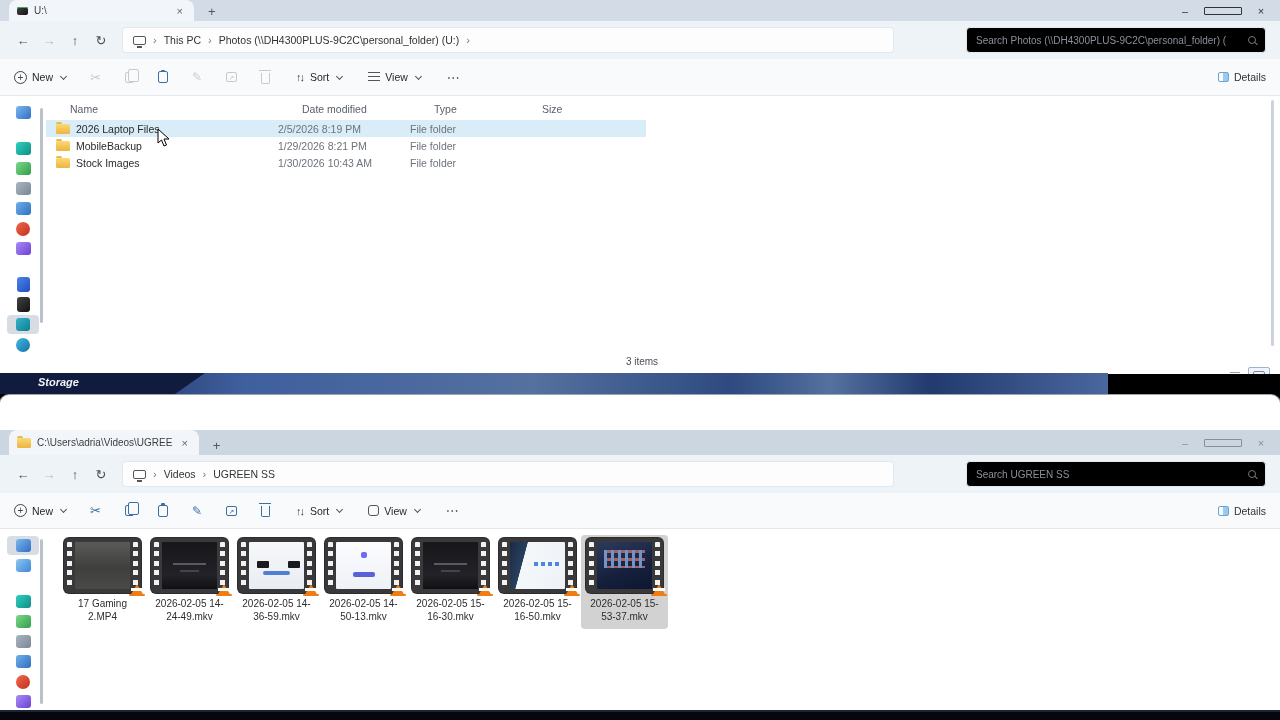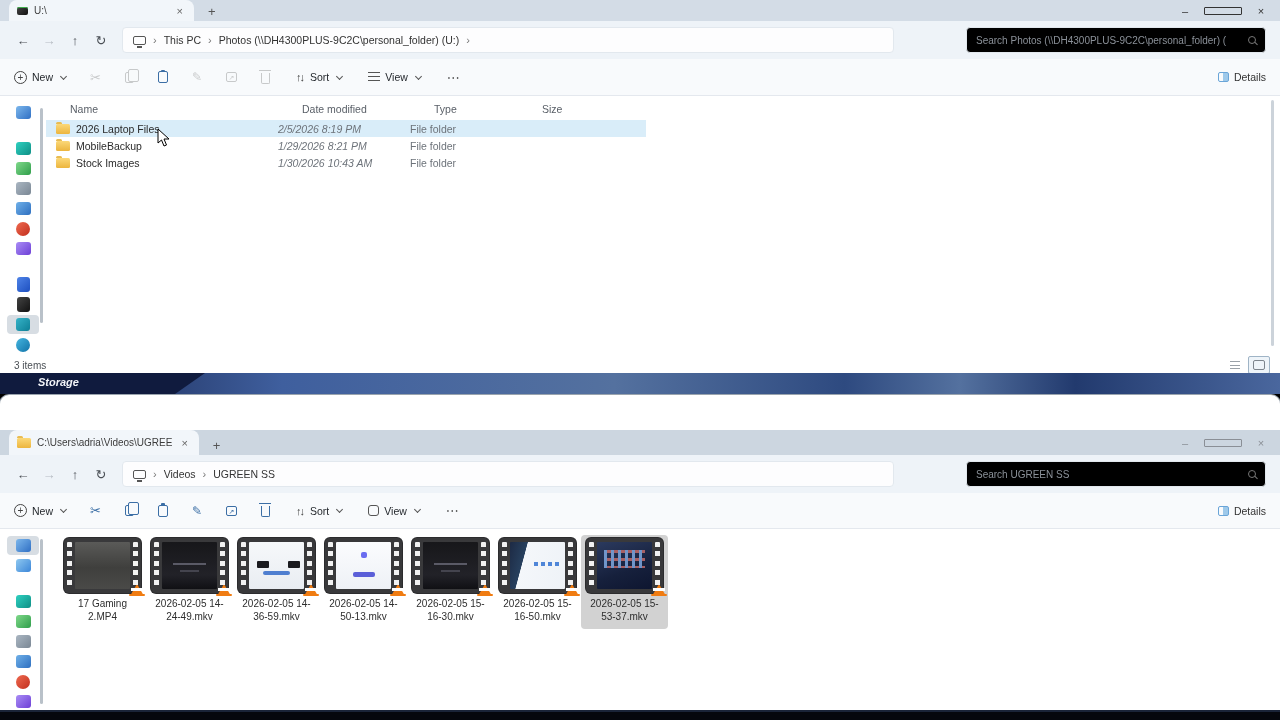--- a/index.html
+++ b/index.html
@@ -95,35 +95,35 @@
   .vsbar { position:absolute; right:6px; top:4px; width:3px; height:246px; border-radius:2px; background:#ccd3da; }
   .cols { display:flex; font-size:10.5px; color:#5a6068; padding:3px 0 5px 24px; }
   .col-name { width:232px; }
   .col-date { width:132px; }
   .col-type { width:108px; }
   .col-size { width:60px; }
   .frow { display:flex; align-items:center; height:17px; font-size:10.5px; color:#2b2b2b; padding-left:10px; width:600px; }
   .frow.hot { background:#d9edf9; }
   .frow .fr-name { width:222px; display:flex; align-items:center; gap:6px; }
   .frow .fr-date, .frow .fr-type { color:#6d737a; }
-  .frow .fr-date { width:132px;font-style:italic; } .frow .fr-type { width:108px; } .frow .fr-size { width:60px; color:#6d737a; }
+  .frow .fr-date { width:132px; } .frow .fr-type { width:108px; } .frow .fr-size { width:60px; color:#6d737a; }
   .folder-ic { width:14px; height:10px; background:linear-gradient(180deg,#fbd878,#ecb53e); border-radius:1.5px; position:relative; flex:none; }
   .folder-ic::before { content:""; position:absolute; top:-2px; left:0; width:6px; height:2.5px; background:#e9bc52; border-radius:1.5px 1.5px 0 0; }
 
   .statusbar { display:flex; align-items:center; font-size:10px; color:#4a4f55; padding:0 10px 0 14px; }
-  .win-top .statusbar { height:18px; }
+  .win-top .statusbar { height:18px;flex-direction:column; }
   .win-bot .statusbar { height:17px; }
   .st-sep { width:1px; height:10px; background:#c9ced4; margin:0 9px; }
   .st-right { margin-left:auto; display:flex; align-items:center; gap:8px; }
   .st-ic-lines { width:10px; height:9px; background:repeating-linear-gradient(180deg,#9aa1a8 0 1.3px,transparent 1.3px 3.5px); }
   .st-ic-thumb { width:12px; height:10px; border:1.3px solid #7d858d; border-radius:2px; }
   .st-ic-frame { border:1px solid #9fb4c6; background:#eef4f9; border-radius:2px; padding:3px 4px; display:flex; }
 
   
-  .banner { position:absolute; left:0; top:373px; width:1280px; height:21px;
+  .banner { position:absolute; left:0; top:373px; width:1108px; height:21px;
             background:linear-gradient(90deg,#061029 0%,#15224a 3%,#3f5f9e 22%,#54719f 48%,#2e4a80 66%,#54719f 75%,#223a6e 84%,#4a679e 100%); }
   .banner-dark { position:absolute; left:0; top:0; height:100%; width:205px; background:#101b3e;
                  clip-path:polygon(0 0,205px 0,175px 100%,0 100%); }
   .banner-label { position:absolute; left:38px; top:3px; font-size:11px; font-weight:bold; font-style:italic; color:#f2f4f8; }
 
   
   .tiles { display:flex; padding:6px 0 0 13px; align-items:flex-start; }
   .tile { width:87px; padding:3px 0 6px; text-align:center; border-radius:4px; }
   .tile.sel { background:#d2d2d2; }
   .thumb { width:77px; height:55px; margin:0 auto; background:#39393b; border-radius:5px; position:relative; box-shadow:0 0 0 1px #2c2c2e; }

